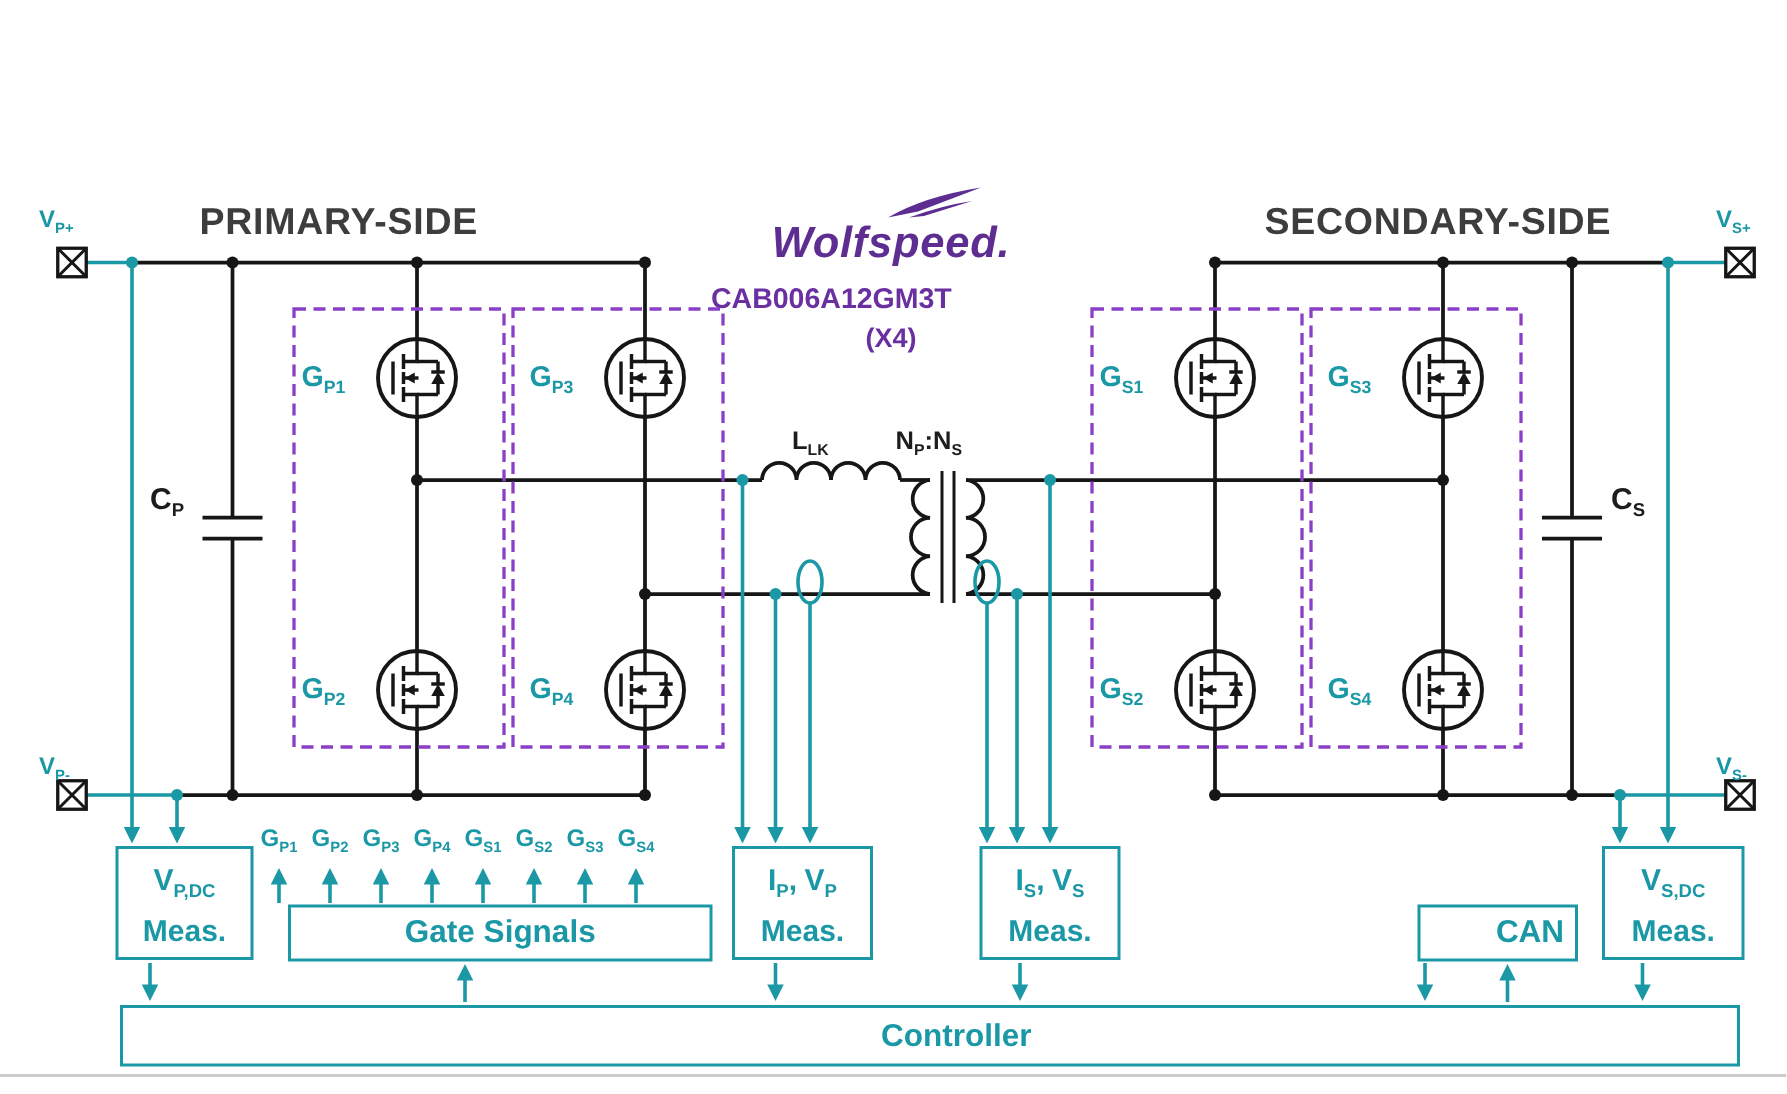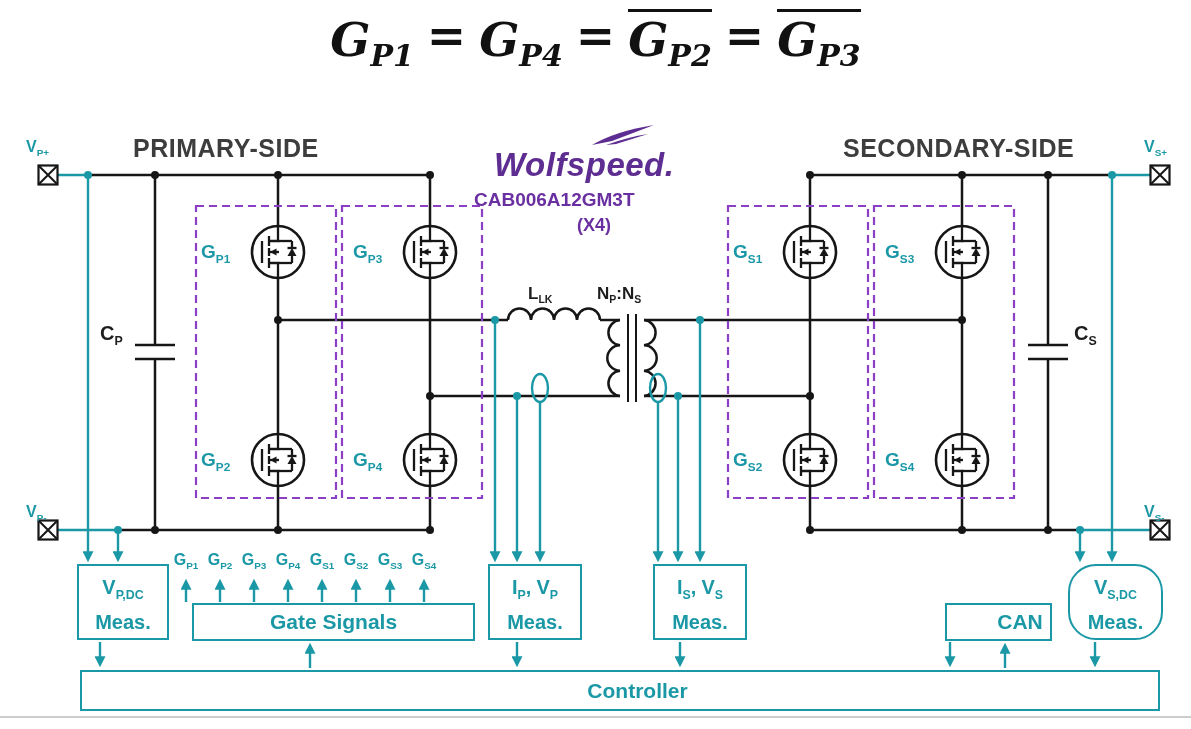--- a/index.html
+++ b/index.html
@@ -13,22 +13,22 @@
   .eq { position:absolute; left:0; right:0; top:8px; text-align:center;
         font-family:"DejaVu Serif", serif; font-style:italic; font-weight:600;
         font-size:47px; color:#111; }
   .eq .term { display:inline-block; padding-top:7.5px; line-height:1; }
   .eq .term.ov { border-top:3.5px solid #111; padding-top:4px; }
   .eq sub { font-size:30px; }
   .eq .op { font-style:normal; margin:0 13px; vertical-align:4px; }
 
   
   .side-title { position:absolute; font-size:25px; font-weight:700; color:var(--gray); letter-spacing:.5px; }
-  .brand-word { position:absolute; left:494px; width:200px; top:146px; text-align:left;
-                color:var(--purple); font-style:italic; font-weight:800; font-size:33px; letter-spacing:.5px;}
+  .brand-word { position:absolute; left:494px; width:200px; top:146px; text-align:center;
+                color:var(--purple); font-style:italic; font-weight:800; font-size:29px; letter-spacing:.5px;}
   .brand-part { position:absolute; left:474px; width:240px; top:189px; text-align:left;
                 color:#6a2fa0; font-weight:700; font-size:19px; }
   .brand-qty  { position:absolute; left:494px; width:200px; top:215px; text-align:center;
                 color:#6a2fa0; font-weight:600; font-size:18px; }
 
   
   .t-lbl { position:absolute; color:var(--teal); font-size:16px; font-weight:700; }
   .c-lbl { position:absolute; color:#1d1d1d; font-size:20px; font-weight:700; }
   .s-lbl { position:absolute; color:#1d1d1d; font-size:17px; font-weight:700; }
   .glabel { position:absolute; color:var(--teal); font-size:19px; font-weight:700; }
@@ -182,23 +182,20 @@
     </g>
 
     <g>
       <use href="#term" transform="translate(48,175)"></use>
       <use href="#term" transform="translate(48,530)"></use>
       <use href="#term" transform="translate(1160,175)"></use>
       <use href="#term" transform="translate(1160,530)"></use>
     </g>
   </svg>
 
-  <div class="eq">
-    <span class="term"><span>G</span><sub>P1</sub></span><span class="op">=</span><span class="term"><span>G</span><sub>P4</sub></span><span class="op">=</span><span class="term ov"><span>G</span><sub>P2</sub></span><span class="op">=</span><span class="term ov"><span>G</span><sub>P3</sub></span>
-  </div>
 
   <div class="side-title" style="left:133px; top:134px;">PRIMARY-SIDE</div>
   <div class="side-title" style="left:843px; top:134px;">SECONDARY-SIDE</div>
 
   <svg class="abs" style="left:588px; top:124px;" width="70" height="22" viewBox="0 0 70 22">
     <path d="M4,21 Q28,7 66,1 L24,17 Z" fill="#5e2d91"></path>
     <path d="M18,21 Q40,13 60,10 L28,20 Z" fill="#5e2d91"></path>
   </svg>
   <div class="brand-word">Wolfspeed.</div>
   <div class="brand-part">CAB006A12GM3T</div>
@@ -244,21 +241,21 @@
     <div>Meas.</div>
   </div>
 
   <div class="mbox two" style="left:633px; top:564px; width:94px; height:76px;">
     <div><span>I</span><sub class="sb">S</sub><span style="margin-right:5px;">,</span><span>V</span><sub class="sb">S</sub></div>
     <div>Meas.</div>
   </div>
 
   <div class="mbox one" style="left:925px; top:603px; width:107px; height:38px; line-height:34px;padding-left:43px;">CAN</div>
 
-  <div class="mbox two" style="left:1048px; top:564px; width:95px; height:76px;border-radius:28px;">
+  <div class="mbox two" style="left:1048px; top:564px; width:95px; height:76px;">
     <div><span>V</span><sub class="sb">S,DC</sub></div>
     <div>Meas.</div>
   </div>
 
   <div class="mbox one" style="left:60px; top:670px; width:1080px; height:41px; line-height:37px;padding-left:35px;">Controller</div>
 
   <div class="footer-line"></div>
 </div>
 
 </body></html>

